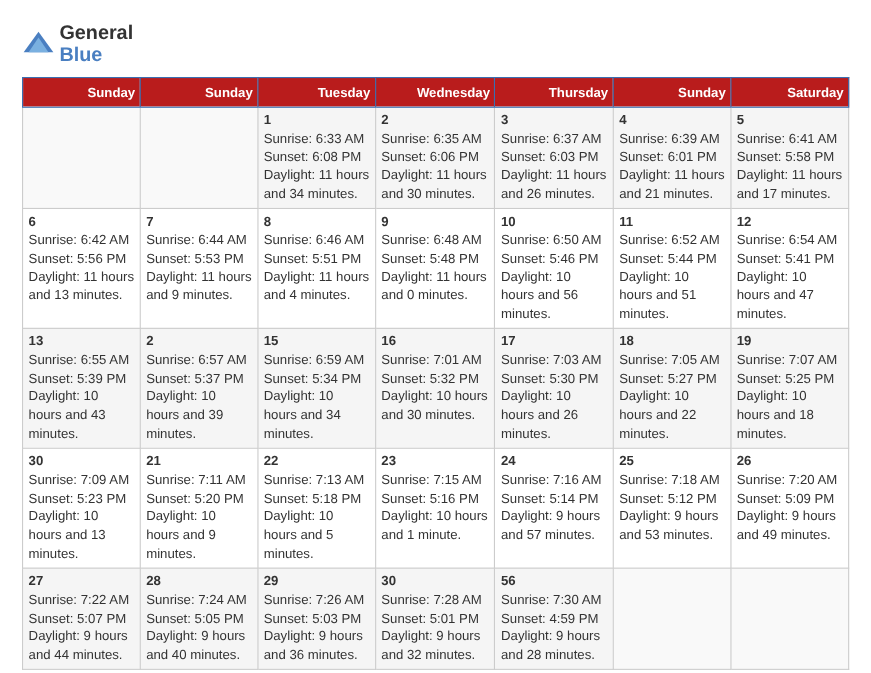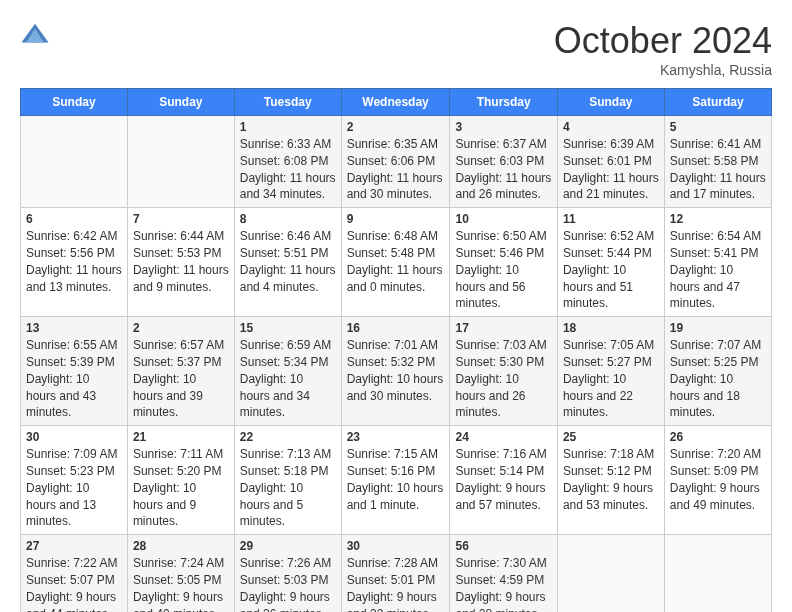--- a/index.html
+++ b/index.html
@@ -51,24 +51,24 @@
     .location {
       font-size: 14px;
       color: #555;
     }
     .calendar-table {
       width: 100%;
       border-collapse: collapse;
       font-size: 11px;
     }
     .calendar-table thead tr th {
-      background-color: #3b82f6;
+      background-color: #b91c1c;
       color: #fff;
       padding: 6px 4px;
-      text-align: center;
+      text-align: right;
       font-size: 12px;
       font-weight: bold;
       border: 1px solid #3a6fb1;
     }
     .calendar-table tbody tr td {
       border: 1px solid #ccc;
       vertical-align: top;
       padding: 4px 5px;
       width: 113px;
       min-height: 80px;
@@ -98,24 +98,24 @@
   </style>
 </head>
 <body>
 
 <div class="header">
   <div class="logo">
     <svg class="logo-icon" viewBox="0 0 40 40" xmlns="http://www.w3.org/2000/svg">
       <polygon points="20,5 38,30 2,30" fill="#4a7fc1"></polygon>
       <polygon points="20,12 32,30 8,30" fill="#7ab0e0"></polygon>
     </svg>
-  </div>
-  <div class="title-section">
-    <div class="month-title">October 2024</div>
-    <div class="location">Kamyshla, Russia</div>
+    <div class="logo-text">
+      <span class="logo-general">General</span>
+      <span class="logo-blue">Blue</span>
+    </div>
   </div>
 </div>
 
 <table class="calendar-table">
   <thead>
     <tr>
     <th>Sunday</th>
         <th>Sunday</th>
         <th>Tuesday</th>
         <th>Wednesday</th>

